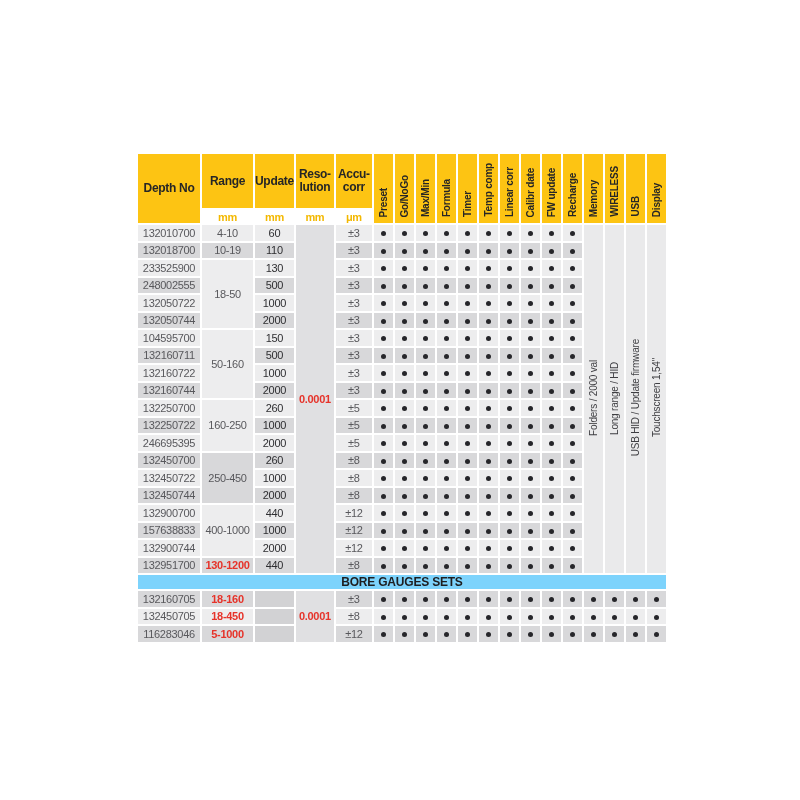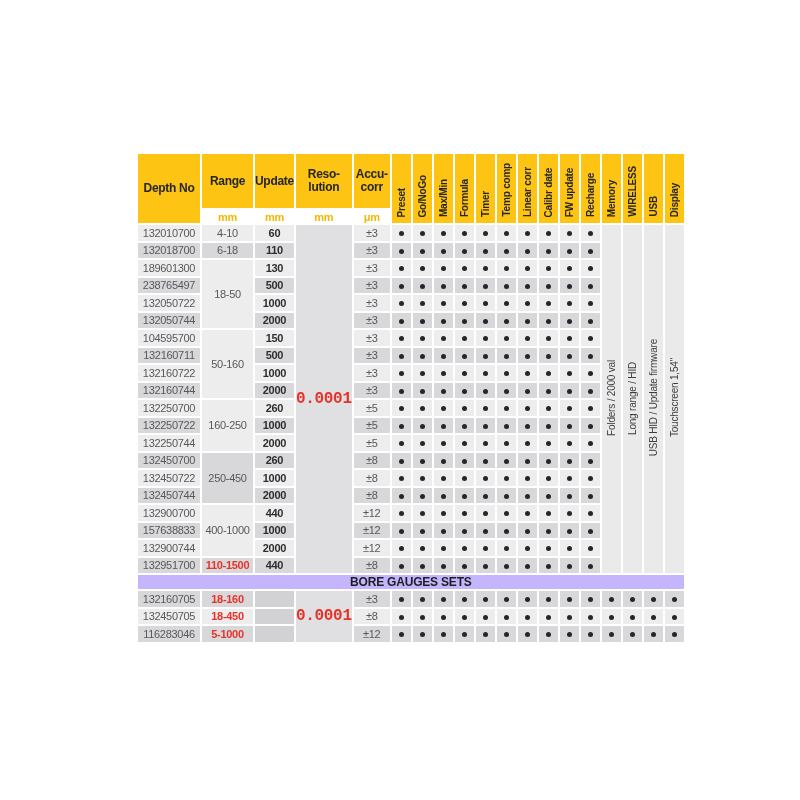--- a/index.html
+++ b/index.html
@@ -20,32 +20,32 @@
     display:inline-block;writing-mode:vertical-rl;transform:rotate(180deg);
     font-size:10px;font-weight:bold;letter-spacing:-0.2px;
     padding:2px 0 5px 0;white-space:nowrap;color:#262626;
   }
   tr.units td{height:13px;font-size:11px;font-weight:bold;color:#F3B800;background:transparent;letter-spacing:-0.3px;}
 
   
   tbody td{height:15.5px;font-size:11px;color:#58585C;letter-spacing:-0.3px;}
   tr.light > td{background:#EDEDEE;}
   tr.dark  > td{background:#D8D8DA;}
-  td.depth-cell{font-weight:bold;color:#2E2E31;}
+  td.depth-cell{font-weight:normal;color:#2E2E31;}
   .red{color:#E6332A !important;font-weight:bold;}
-  tr > td.res-cell{background:#E0E0E2;font-size:16px;font-family:Liberation Mono, monospace;}
+  tr > td.res-cell{background:#E0E0E2;font-size:11px;}
   tr > td.note-cell{background:#EAEAEB;vertical-align:middle;}
   td.note-cell .vnote{
     display:inline-block;writing-mode:vertical-rl;transform:rotate(180deg);
     font-size:10px;color:#3E3E42;white-space:nowrap;letter-spacing:-0.2px;
   }
   .dot{display:inline-block;width:5px;height:5px;border-radius:50%;background:#26262A;vertical-align:middle;}
 
   
-  tr.banner-row > td{background:#c4b5fd;height:13px;font-size:12px;font-weight:bold;color:#1E1E20;letter-spacing:-0.2px;}
+  tr.banner-row > td{background:#7dd3fc;height:13px;font-size:12px;font-weight:bold;color:#1E1E20;letter-spacing:-0.2px;}
   tr > td.sets-depth{background:#D2D2D4;}
 </style>
 </head>
 <body>
 
 <div class="table-wrap">
   <table>
     <colgroup>
       <col style="width:62px">
         <col style="width:51px">
@@ -119,52 +119,52 @@
           <td class="dot-cell"><span class="dot"></span></td>
           <td class="dot-cell"><span class="dot"></span></td>
           <td class="dot-cell"><span class="dot"></span></td>
           <td class="note-cell" rowspan="20"><span class="vnote">Folders / 2000 val</span></td>
           <td class="note-cell" rowspan="20"><span class="vnote">Long range / HID</span></td>
           <td class="note-cell" rowspan="20"><span class="vnote">USB HID / Update firmware</span></td>
           <td class="note-cell" rowspan="20"><span class="vnote">Touchscreen 1,54"</span></td>
         </tr>
         <tr class="dark">
           <td>132018700</td>
-          <td>6-18</td>
+          <td>10-19</td>
           <td class="depth-cell">110</td>
           <td>±3</td>
           <td class="dot-cell"><span class="dot"></span></td>
           <td class="dot-cell"><span class="dot"></span></td>
           <td class="dot-cell"><span class="dot"></span></td>
           <td class="dot-cell"><span class="dot"></span></td>
           <td class="dot-cell"><span class="dot"></span></td>
           <td class="dot-cell"><span class="dot"></span></td>
           <td class="dot-cell"><span class="dot"></span></td>
           <td class="dot-cell"><span class="dot"></span></td>
           <td class="dot-cell"><span class="dot"></span></td>
           <td class="dot-cell"><span class="dot"></span></td>
         </tr>
         <tr class="light">
-          <td>189601300</td>
+          <td>233525900</td>
           <td rowspan="4">18-50</td>
           <td class="depth-cell">130</td>
           <td>±3</td>
           <td class="dot-cell"><span class="dot"></span></td>
           <td class="dot-cell"><span class="dot"></span></td>
           <td class="dot-cell"><span class="dot"></span></td>
           <td class="dot-cell"><span class="dot"></span></td>
           <td class="dot-cell"><span class="dot"></span></td>
           <td class="dot-cell"><span class="dot"></span></td>
           <td class="dot-cell"><span class="dot"></span></td>
           <td class="dot-cell"><span class="dot"></span></td>
           <td class="dot-cell"><span class="dot"></span></td>
           <td class="dot-cell"><span class="dot"></span></td>
         </tr>
         <tr class="dark">
-          <td>238765497</td>
+          <td>248002555</td>
           <td class="depth-cell">500</td>
           <td>±3</td>
           <td class="dot-cell"><span class="dot"></span></td>
           <td class="dot-cell"><span class="dot"></span></td>
           <td class="dot-cell"><span class="dot"></span></td>
           <td class="dot-cell"><span class="dot"></span></td>
           <td class="dot-cell"><span class="dot"></span></td>
           <td class="dot-cell"><span class="dot"></span></td>
           <td class="dot-cell"><span class="dot"></span></td>
           <td class="dot-cell"><span class="dot"></span></td>
@@ -287,21 +287,21 @@
           <td class="dot-cell"><span class="dot"></span></td>
           <td class="dot-cell"><span class="dot"></span></td>
           <td class="dot-cell"><span class="dot"></span></td>
           <td class="dot-cell"><span class="dot"></span></td>
           <td class="dot-cell"><span class="dot"></span></td>
           <td class="dot-cell"><span class="dot"></span></td>
           <td class="dot-cell"><span class="dot"></span></td>
           <td class="dot-cell"><span class="dot"></span></td>
         </tr>
         <tr class="light">
-          <td>132250744</td>
+          <td>246695395</td>
           <td class="depth-cell">2000</td>
           <td>±5</td>
           <td class="dot-cell"><span class="dot"></span></td>
           <td class="dot-cell"><span class="dot"></span></td>
           <td class="dot-cell"><span class="dot"></span></td>
           <td class="dot-cell"><span class="dot"></span></td>
           <td class="dot-cell"><span class="dot"></span></td>
           <td class="dot-cell"><span class="dot"></span></td>
           <td class="dot-cell"><span class="dot"></span></td>
           <td class="dot-cell"><span class="dot"></span></td>
@@ -395,21 +395,21 @@
           <td class="dot-cell"><span class="dot"></span></td>
           <td class="dot-cell"><span class="dot"></span></td>
           <td class="dot-cell"><span class="dot"></span></td>
           <td class="dot-cell"><span class="dot"></span></td>
           <td class="dot-cell"><span class="dot"></span></td>
           <td class="dot-cell"><span class="dot"></span></td>
           <td class="dot-cell"><span class="dot"></span></td>
         </tr>
         <tr class="dark">
           <td>132951700</td>
-          <td class="red">110-1500</td>
+          <td class="red">130-1200</td>
           <td class="depth-cell">440</td>
           <td>±8</td>
           <td class="dot-cell"><span class="dot"></span></td>
           <td class="dot-cell"><span class="dot"></span></td>
           <td class="dot-cell"><span class="dot"></span></td>
           <td class="dot-cell"><span class="dot"></span></td>
           <td class="dot-cell"><span class="dot"></span></td>
           <td class="dot-cell"><span class="dot"></span></td>
           <td class="dot-cell"><span class="dot"></span></td>
           <td class="dot-cell"><span class="dot"></span></td>

